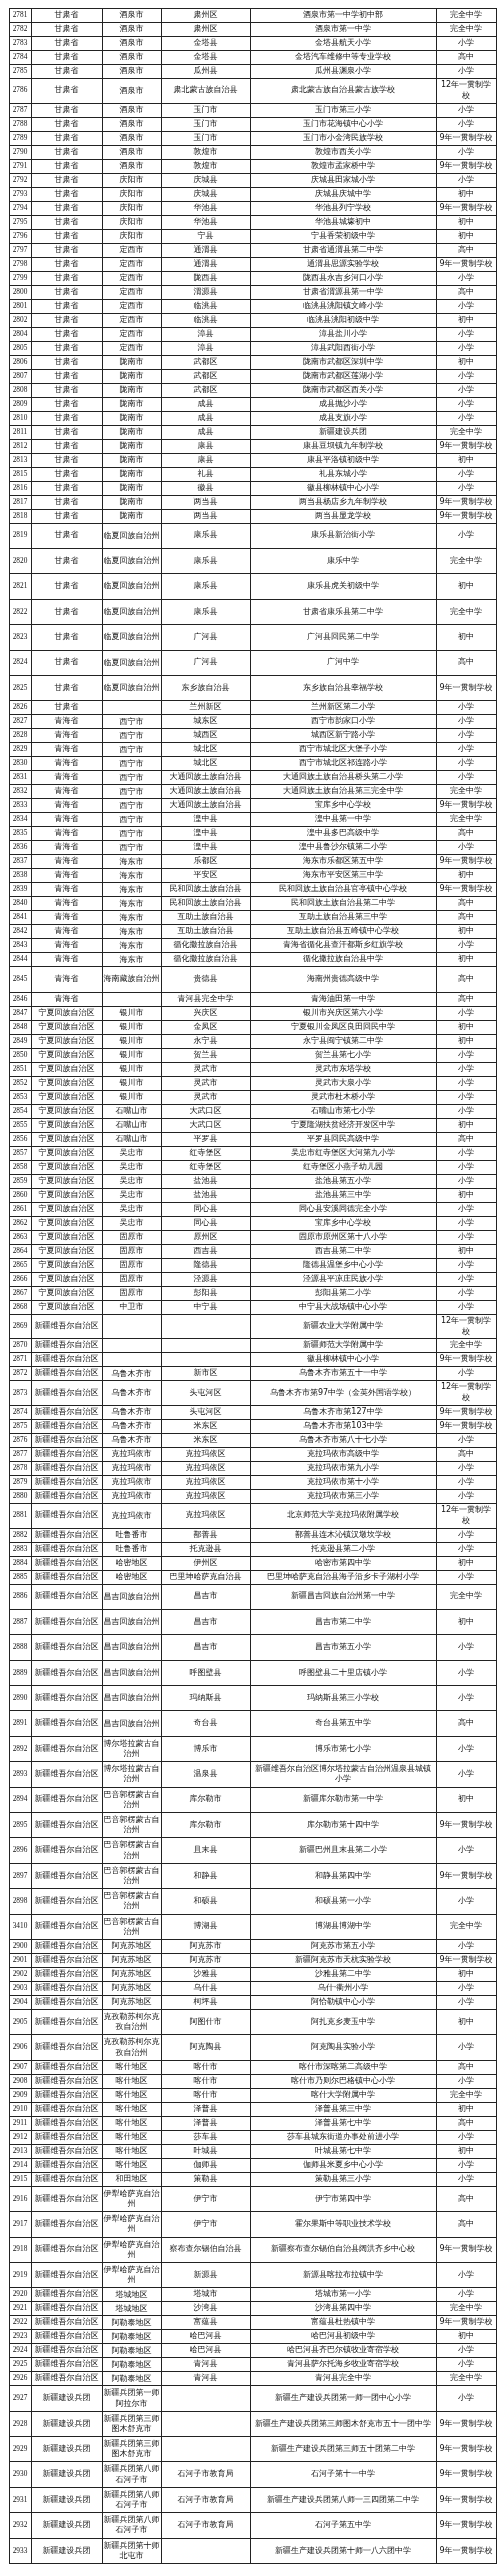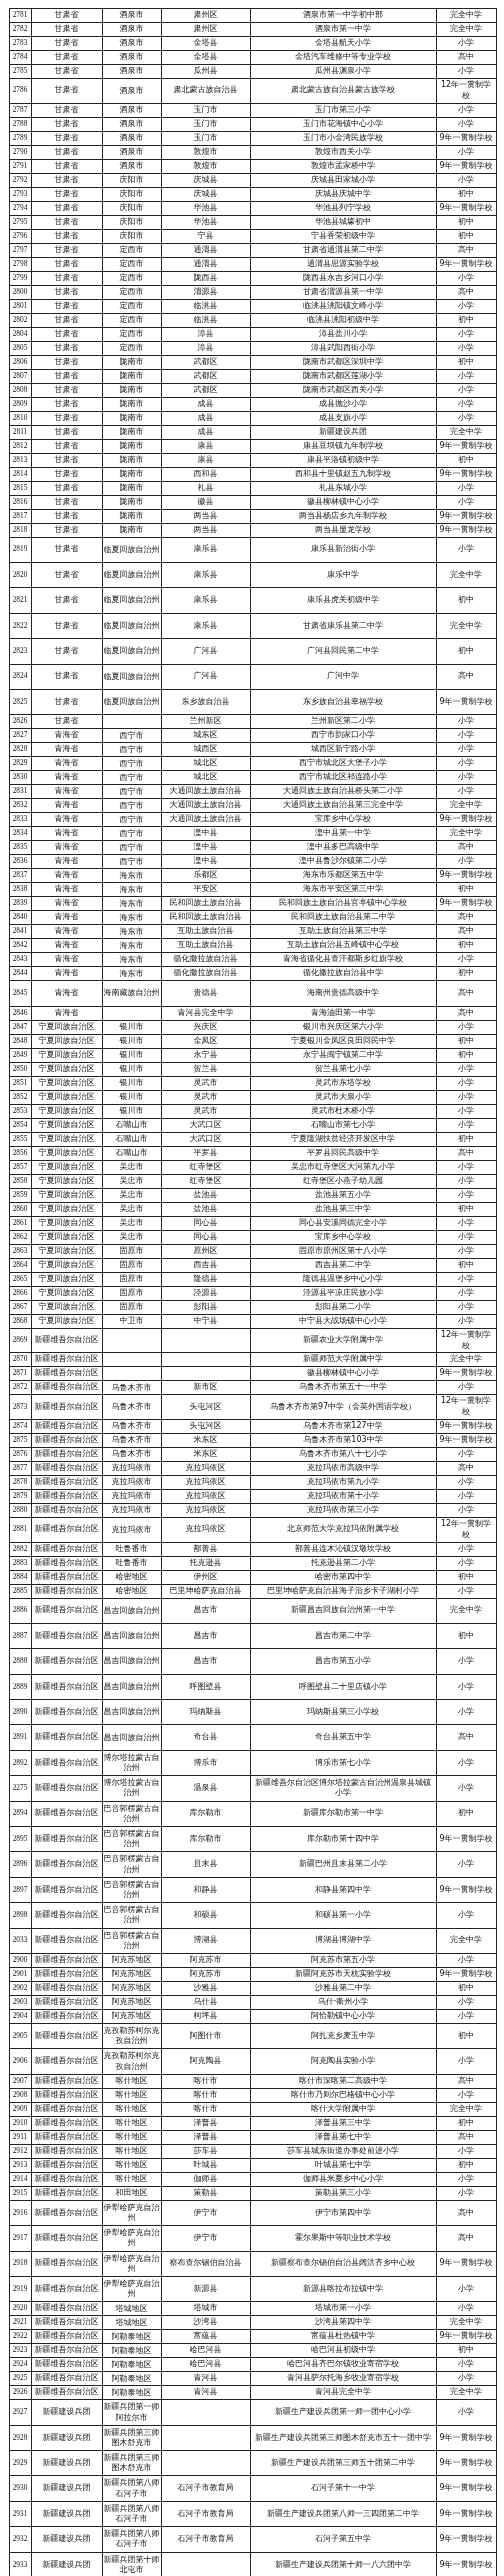--- a/index.html
+++ b/index.html
@@ -278,28 +278,20 @@
         </tr>
         <tr>
           <td class="num">2813</td>
           <td>甘肃省</td>
           <td class="city">陇南市</td>
           <td>康县</td>
           <td>康县平洛镇初级中学</td>
           <td>初中</td>
         </tr>
         <tr>
-          <td class="num">2814</td>
-          <td>甘肃省</td>
-          <td class="city">陇南市</td>
-          <td>西和县</td>
-          <td>西和县十里镇赵五九制学校</td>
-          <td>9年一贯制学校</td>
-        </tr>
-        <tr>
           <td class="num">2815</td>
           <td>甘肃省</td>
           <td class="city">陇南市</td>
           <td>礼县</td>
           <td>礼县东城小学</td>
           <td>小学</td>
         </tr>
         <tr>
           <td class="num">2816</td>
           <td>甘肃省</td>
@@ -910,21 +902,21 @@
         </tr>
         <tr class="tall">
           <td class="num">2892</td>
           <td>新疆维吾尔自治区</td>
           <td class="city">博尔塔拉蒙古自治州</td>
           <td>博乐市</td>
           <td>博乐市第七小学</td>
           <td>小学</td>
         </tr>
         <tr class="tall">
-          <td class="num">2275</td>
+          <td class="num">2893</td>
           <td>新疆维吾尔自治区</td>
           <td class="city">博尔塔拉蒙古自治州</td>
           <td>温泉县</td>
           <td>新疆维吾尔自治区博尔塔拉蒙古自治州温泉县城镇小学</td>
           <td>小学</td>
         </tr>
         <tr class="tall">
           <td class="num">2894</td>
           <td>新疆维吾尔自治区</td>
           <td class="city">巴音郭楞蒙古自治州</td>
@@ -958,21 +950,21 @@
         </tr>
         <tr class="tall">
           <td class="num">2898</td>
           <td>新疆维吾尔自治区</td>
           <td class="city">巴音郭楞蒙古自治州</td>
           <td>和硕县</td>
           <td>和硕县第一小学</td>
           <td>小学</td>
         </tr>
         <tr class="tall">
-          <td class="num">2033</td>
+          <td class="num">3410</td>
           <td>新疆维吾尔自治区</td>
           <td class="city">巴音郭楞蒙古自治州</td>
           <td>博湖县</td>
           <td>博湖县博湖中学</td>
           <td>完全中学</td>
         </tr>
         <tr>
           <td class="num">2900</td>
           <td>新疆维吾尔自治区</td>
           <td class="city">阿克苏地区</td>

